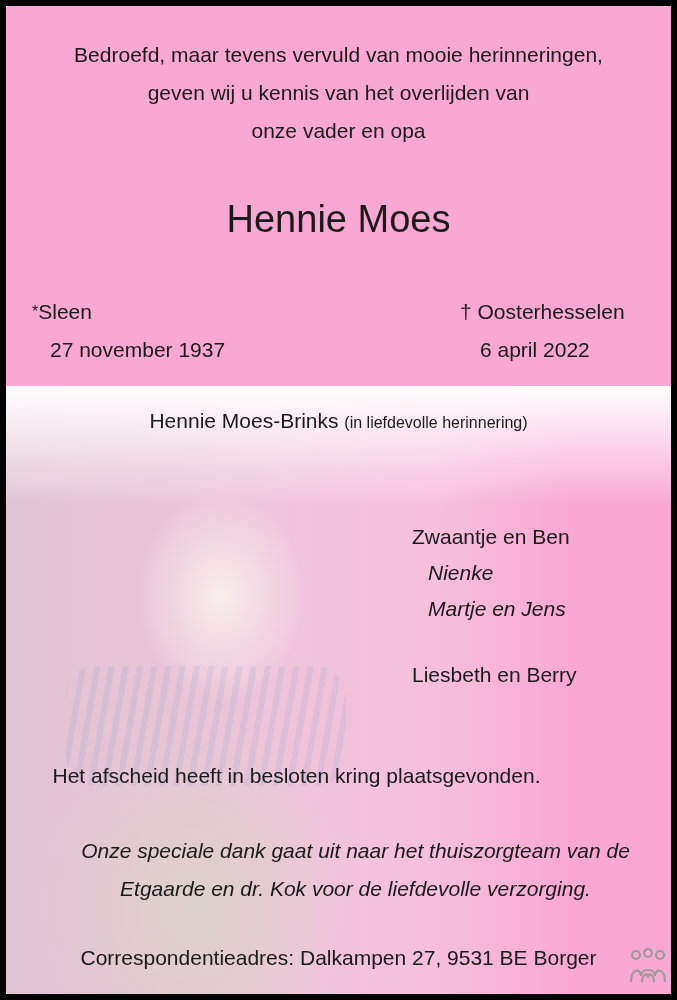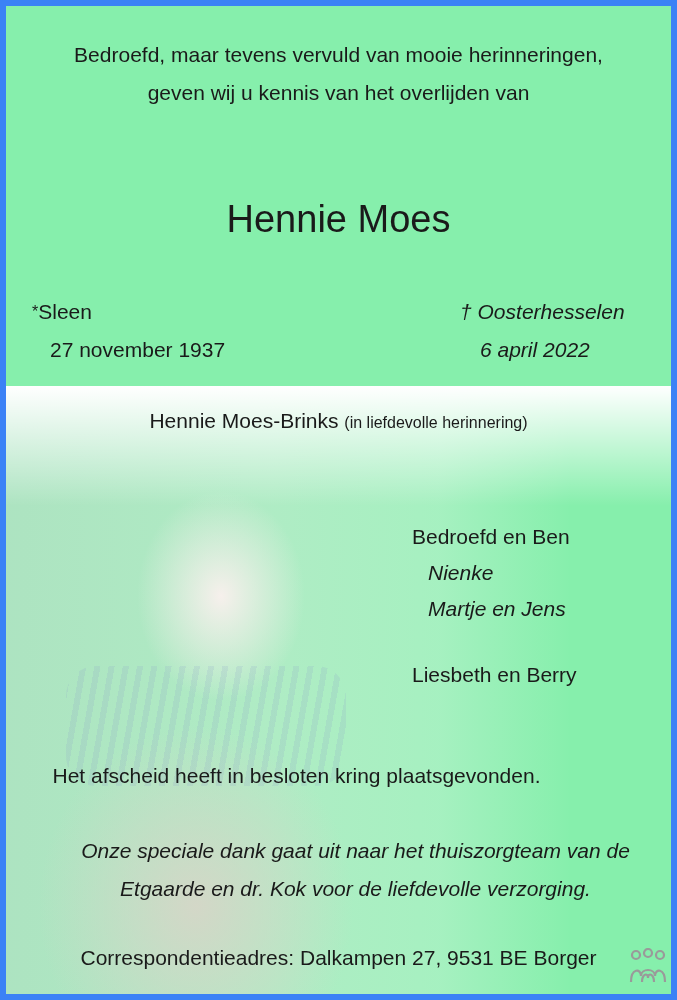--- a/index.html
+++ b/index.html
@@ -1,22 +1,22 @@
 <!DOCTYPE html>
 <html><head>
   <meta charset="utf-8">
   <style>
     html, body { margin: 0; padding: 0; background: #ffffff; }
     body { width: 677px; height: 1000px; overflow: hidden; }
     .card {
       position: relative;
       width: 677px; height: 1000px;
       box-sizing: border-box;
-      border: 6px solid #3b82f6;
-      background: #86efac;
+      border: 6px solid #000000;
+      background: #f9a8d4;
       overflow: hidden;
       font-family: "Liberation Sans", sans-serif;
       color: #1a1a1a;
     }
     
     .photo {
       position: absolute; left: 0; top: 380px; width: 665px; height: 610px;
       background:
         radial-gradient(ellipse 120px 150px at 215px 210px, rgba(250,240,238,0.95), rgba(250,240,238,0) 70%),
         radial-gradient(ellipse 210px 240px at 190px 520px, rgba(218,212,200,0.85), rgba(218,212,200,0) 75%),
@@ -35,21 +35,21 @@
     .intro {
       position: absolute; left: 0; width: 665px; text-align: center;
       font-size: 21px; line-height: 38px; top: 30px;
     }
     .name {
       position: absolute; left: 0; width: 665px; text-align: center;
       top: 188px; font-size: 38px; line-height: 50px;
     }
     .birth { position: absolute; left: 26px; top: 287px; font-size: 21px; line-height: 38px; }
     .birth .date { padding-left: 18px; }
-    .death { position: absolute; left: 454px; top: 287px; font-size: 21px; line-height: 38px; font-style: italic; }
+    .death { position: absolute; left: 454px; top: 287px; font-size: 21px; line-height: 38px; }
     .death .date { padding-left: 20px; }
     .sym { font-size: 16px; vertical-align: top; }
     .spouse {
       position: absolute; left: 0; width: 665px; text-align: center;
       top: 403px; font-size: 21px;
     }
     .spouse .note { font-size: 16px; }
     .family { position: absolute; left: 406px; top: 513px; font-size: 21px; line-height: 36px; }
     .family .child { padding-left: 16px; font-style: italic; }
     .family .gap { margin-top: 30px; }
@@ -72,41 +72,42 @@
 
 <div class="card">
   <div class="photo">
     <div class="stripes"></div>
   </div>
 
   <div class="content">
     <div class="intro">
       <div>Bedroefd, maar tevens vervuld van mooie herinneringen,</div>
       <div>geven wij u kennis van het overlijden van</div>
+      <div>onze vader en opa</div>
     </div>
 
     <div class="name">Hennie Moes</div>
 
     <div class="birth">
       <div><span class="sym">*</span><span>Sleen</span></div>
       <div class="date">27 november 1937</div>
     </div>
 
     <div class="death">
       <div><span>†</span> <span>Oosterhesselen</span></div>
       <div class="date">6 april 2022</div>
     </div>
 
     <div class="spouse">
       <span>Hennie Moes-Brinks</span>
       <span class="note">(in liefdevolle herinnering)</span>
     </div>
 
     <div class="family">
-      <div>Bedroefd en Ben</div>
+      <div>Zwaantje en Ben</div>
       <div class="child">Nienke</div>
       <div class="child">Martje en Jens</div>
       <div class="gap">Liesbeth en Berry</div>
     </div>
 
     <div class="farewell">Het afscheid heeft in besloten kring plaatsgevonden.</div>
 
     <div class="thanks">
       <div>Onze speciale dank gaat uit naar het thuiszorgteam van de</div>
       <div>Etgaarde en dr. Kok voor de liefdevolle verzorging.</div>

